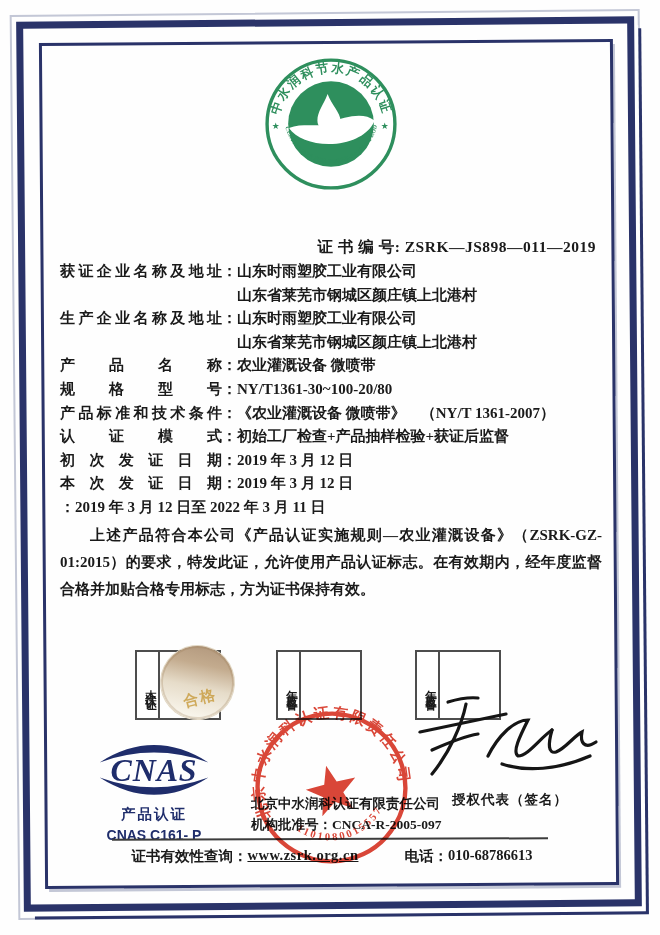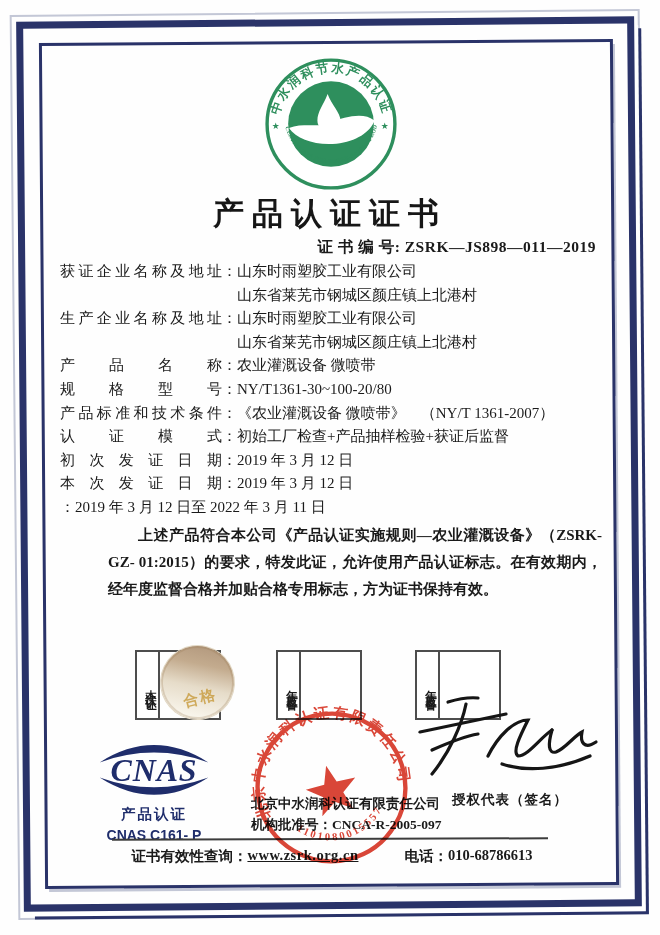--- a/index.html
+++ b/index.html
@@ -8,27 +8,27 @@
   
   .f-gray{position:absolute;inset:12px 16px 18px 14px;border:2px solid #c3c7d6;transform:rotate(-0.55deg);}
   .f-outer{position:absolute;inset:19px 22px 26px 20px;border:7px solid #2a3369;transform:rotate(-0.5deg);
            box-shadow:6px 7px 0 -2px #ffffff,9px 10px 0 -2px #2a3369;}
   .f-inner{position:absolute;inset:41px 44px 48px 42px;border:3px solid #2a3369;transform:rotate(-0.42deg);
            box-shadow:3px 4px 0 -1px #c3c7d6;}
   .seal-top{position:absolute;left:263px;top:56px;width:136px;height:136px;}
   .title{position:absolute;left:0;right:0;top:193px;text-align:center;
          font-family:"Liberation Sans",sans-serif;font-weight:bold;font-size:31px;letter-spacing:8px;color:#161616;}
   .certno{position:absolute;right:64px;top:237px;font-size:15.5px;font-weight:bold;letter-spacing:.5px;}
-  .rows{position:absolute;left:60px;top:260px;right:56px;font-size:15px;font-weight:normal;}
+  .rows{position:absolute;left:60px;top:260px;right:56px;font-size:15px;font-weight:bold;}
   .row{display:flex;line-height:23.6px;}
   .lbl{flex:0 0 162px;text-align:justify;text-align-last:justify;}
   .colon{flex:0 0 15px;}
   .val{flex:1;white-space:pre-line;}
   .para{position:absolute;left:60px;right:58px;top:522px;font-size:15px;font-weight:bold;
-        line-height:27px;text-indent:2em;text-align:justify;margin-left:48px;}
+        line-height:27px;text-indent:2em;text-align:justify;}
   .sbox{position:absolute;top:650px;width:82px;height:66px;border:2px solid #4d4d4d;display:flex;background:#fff;}
   .sbox-label{width:21px;border-right:2px solid #4d4d4d;writing-mode:vertical-rl;text-orientation:upright;
               text-align:center;font-size:11.5px;font-weight:bold;letter-spacing:3px;padding-top:3px;}
   .sbox-area{flex:1;}
   .sticker{position:absolute;left:161px;top:646px;width:73px;height:73px;border-radius:50%;
            background:linear-gradient(200deg,#ac9177 0%,#c3ab8e 30%,#e6dcc9 55%,#f8f4ea 85%);
            box-shadow:inset 0 0 0 2px rgba(150,120,80,.25),0 0 0 1px #e2d8c4;
            display:flex;align-items:flex-end;justify-content:center;transform:rotate(-8deg);}
   .sticker span{color:#c79a3b;font-weight:bold;font-size:15px;letter-spacing:2px;margin-bottom:11px;
                 transform:rotate(-6deg);opacity:.8;}
@@ -68,21 +68,20 @@
     <text font-size="18.5" font-weight="bold" fill="#2e8f5d" letter-spacing="3">
       <textPath href="#arcTop" startOffset="50%" text-anchor="middle">中水润科节水产品认证</textPath>
     </text>
     <text x="13" y="108" font-size="13" fill="#2e8f5d">★</text>
     <text x="173" y="108" font-size="13" fill="#2e8f5d">★</text>
     <text font-size="8.6" font-weight="bold" fill="#2e8f5d" letter-spacing="0.4">
       <textPath href="#arcBot" startOffset="50%" text-anchor="middle">ZSRK CERTIFICATE FOR WATER-SAVING PRODUCTS</textPath>
     </text>
   </svg>
 
-  <div class="title">产品认证证书</div>
 
   <div class="certno">
     <span>证 书 编 号:</span>
     <span>ZSRK—JS898—011—2019</span>
   </div>
 
   <div class="rows">
     <div class="row">
         <span class="lbl">获证企业名称及地址</span>
         <span class="colon">：</span>

